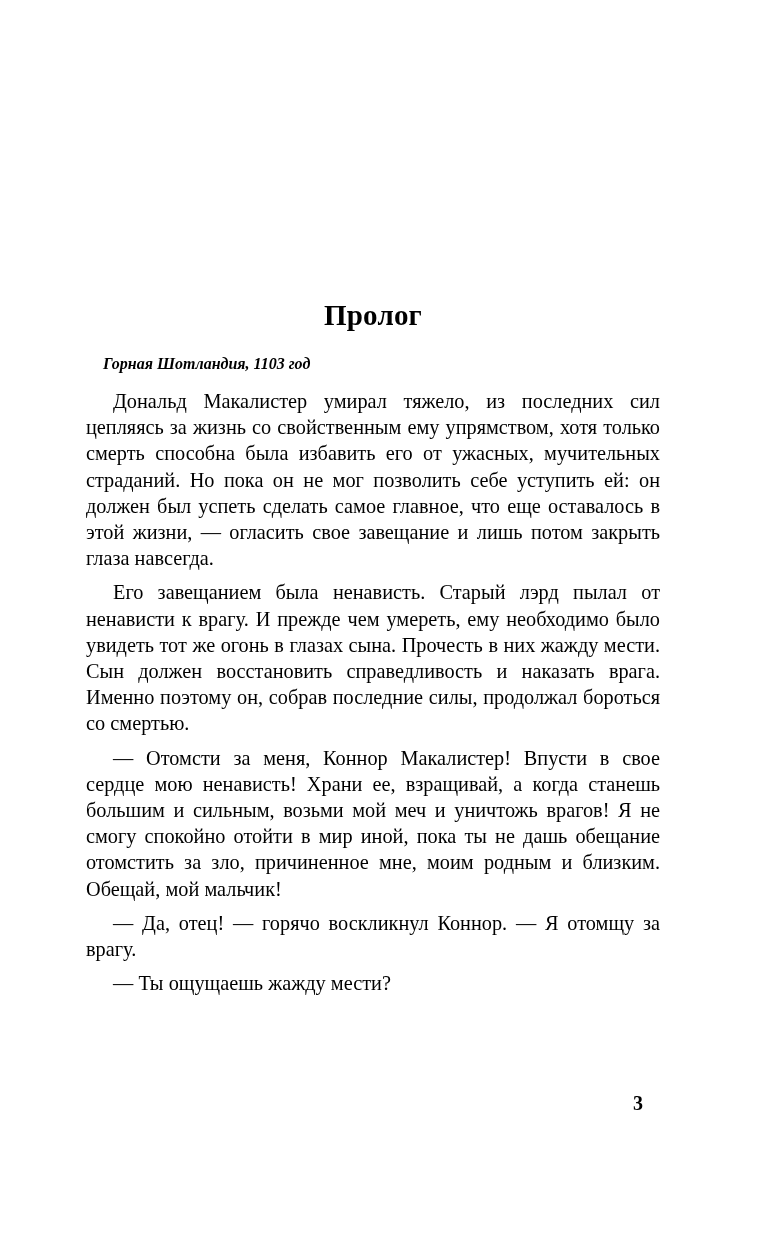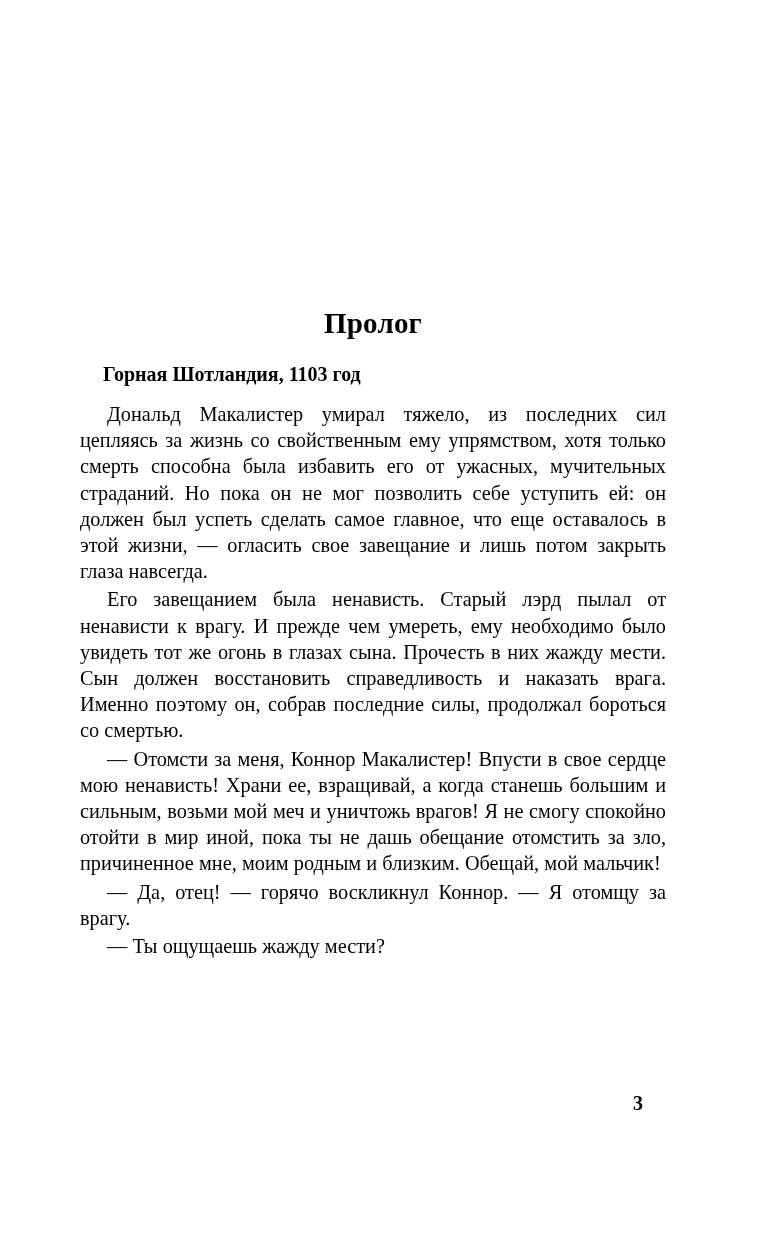--- a/index.html
+++ b/index.html
@@ -19,37 +19,38 @@
   .content {
     position: absolute;
     left: 78px;
     top: 300px;
     width: 590px;
   }
   .chapter-title {
     font-size: 29px;
     font-weight: bold;
     text-align: center;
-    margin: 8px 0 22px 0;
+    margin: 0 0 22px 0;
     letter-spacing: 0.2px;
     line-height: 1.1;
   }
   .place-date {
-    font-size: 20px;
+    font-size: 16px;
     font-weight: bold;
+    font-style: italic;
     margin: 0 0 14px 0;
     text-indent: 25px;
     line-height: 1.25;
   }
   .body-text {
     font-size: 20.3px;
     line-height: 26.2px;
     text-align: justify;
     text-indent: 27px;
-    margin: 2px;
+    margin: 8px;
     hyphens: manual;
     word-spacing: 0.1px;
   }
   .page-number {
     position: absolute;
     left: 633px;
     top: 1093px;
     font-size: 20px;
     font-weight: bold;
     font-family: "Liberation Serif", "DejaVu Serif", serif;

